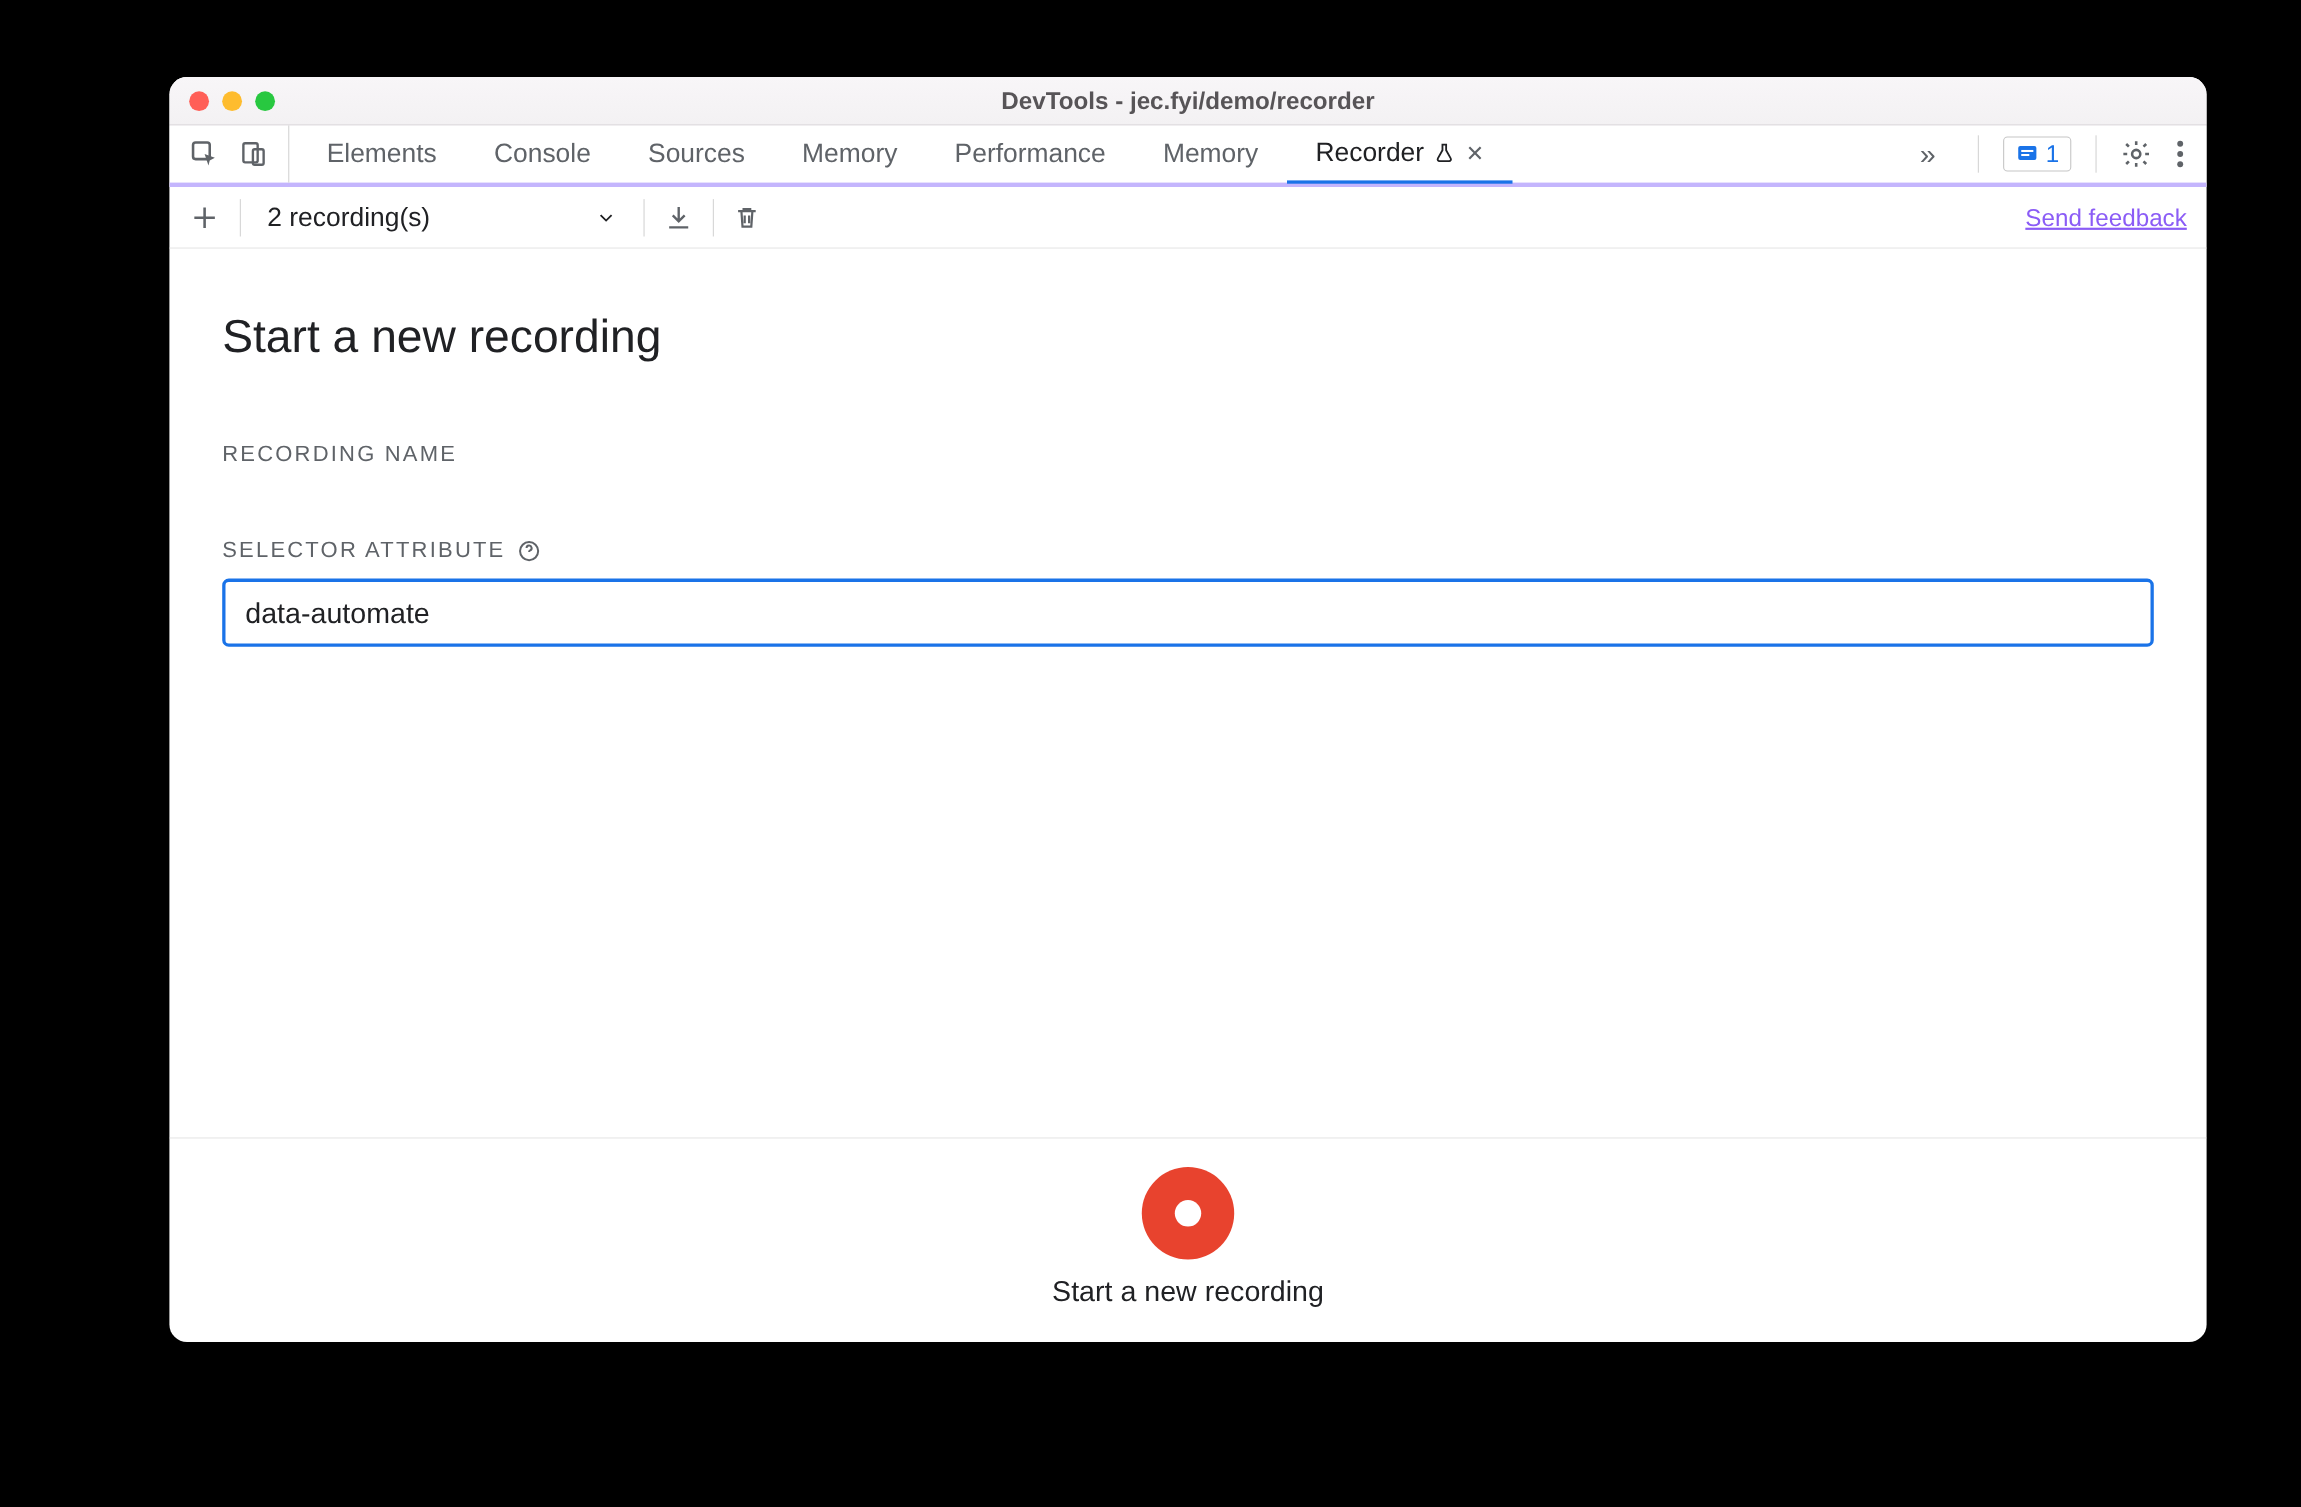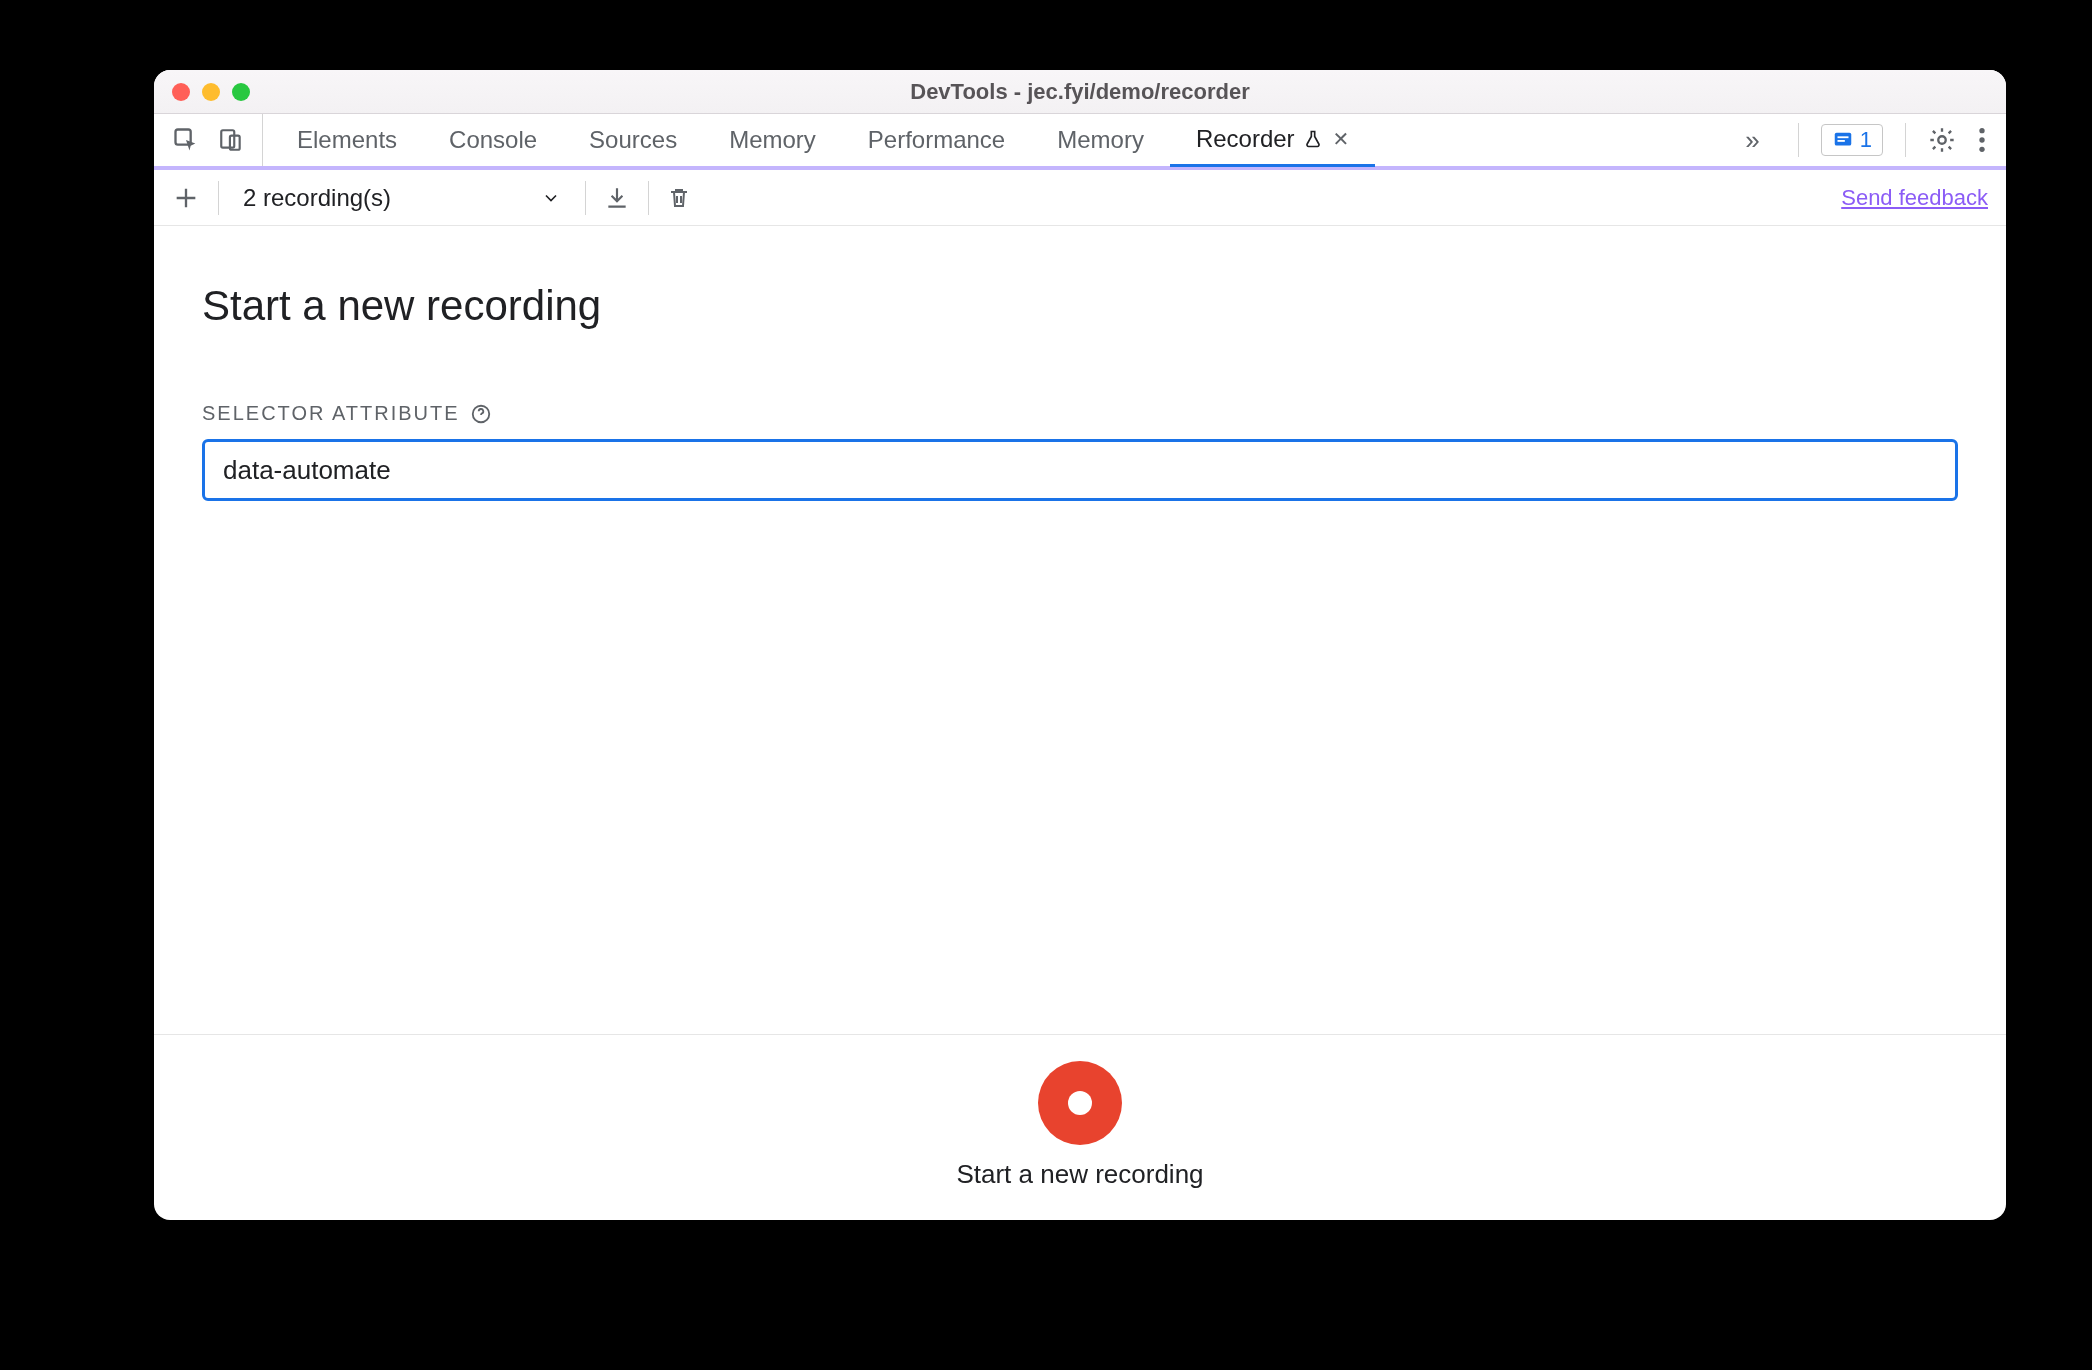--- a/index.html
+++ b/index.html
@@ -327,20 +327,21 @@
       </span>
       <div class="toolbar-spacer"></div>
       <span class="send-feedback">Send feedback</span>
     </div>
 
     <div class="content">
       <div class="form-area">
         <h1 class="page-title">Start a new recording</h1>
 
         <div class="field-block">
+          <div class="field-label">RECORDING NAME</div>
         </div>
 
         <div class="field-block">
           <div class="field-label">
             <span>SELECTOR ATTRIBUTE</span>
             <span>
               <svg width="22" height="22" viewBox="0 0 24 24">
                   <circle cx="12" cy="12" r="9" class="ico-stroke"></circle>
                   <path d="M9.5 9a2.5 2.5 0 1 1 3.5 2.3c-.9.4-1 .9-1 1.7M12 17h.01" class="ico-stroke"></path>
                 </svg>

